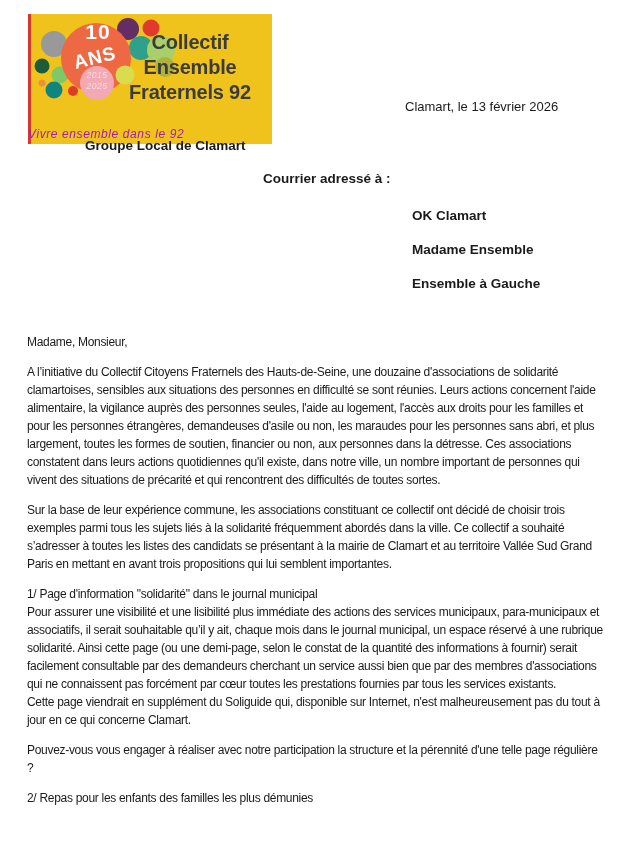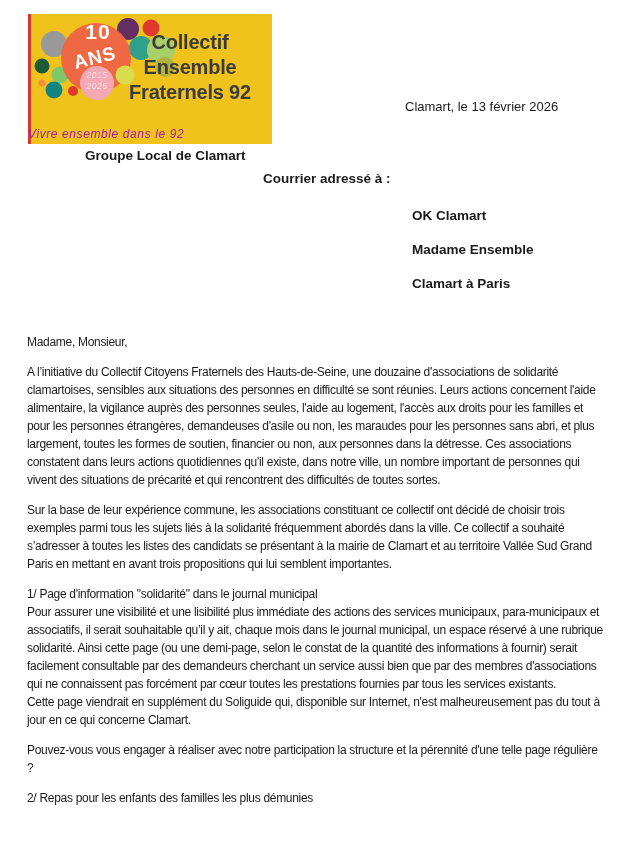--- a/index.html
+++ b/index.html
@@ -53,21 +53,21 @@
   }
   .logo-tagline {
     position: absolute; left: 0; bottom: 3px; width: 100%;
     text-align: left;
     font-size: 12px; font-style: italic; color: #a21caf;
     letter-spacing: 0.6px;
   }
 
   
   .date-line { position: absolute; left: 405px; top: 99px; font-size: 13px; }
-  .group-line { position: absolute; left: 85px; top: 148px; font-size: 13.5px; font-weight: bold; }
+  .group-line { position: absolute; left: 85px; top: 138px; font-size: 13.5px; font-weight: bold; }
   .addressed-line { position: absolute; left: 263px; top: 171px; font-size: 13.5px; font-weight: bold; }
   .recipients { position: absolute; left: 388px; top: 206px; margin-left: 24px; }
   .recipient { font-size: 13.5px; font-weight: bold; line-height: 19px; margin-bottom: 15px; }
 
   
   .body-text {
     position: absolute; left: 27px; top: 333px; width: 576px;
     font-size: 12px; line-height: 18px; letter-spacing: -0.3px;
   }
   .body-text .para { margin-bottom: 12px; }
@@ -110,21 +110,21 @@
     <div class="logo-tagline">Vivre ensemble dans le 92</div>
   </div>
 
   <div class="date-line">Clamart, le 13 février 2026</div>
   <div class="group-line">Groupe Local de Clamart</div>
   <div class="addressed-line">Courrier adressé à :</div>
 
   <div class="recipients">
     <div class="recipient">OK Clamart</div>
     <div class="recipient">Madame Ensemble</div>
-    <div class="recipient">Clamart à Paris</div>
+    <div class="recipient">Ensemble à Gauche</div>
   </div>
 
   <div class="body-text">
     <div class="para">Madame, Monsieur,</div>
     <div class="para">A l’initiative du Collectif Citoyens Fraternels des Hauts-de-Seine, une douzaine d'associations de solidarité clamartoises, sensibles aux situations des personnes en difficulté se sont réunies. Leurs actions concernent l'aide alimentaire, la vigilance auprès des personnes seules, l'aide au logement, l'accès aux droits pour les familles et pour les personnes étrangères, demandeuses d'asile ou non, les maraudes pour les personnes sans abri, et plus largement, toutes les formes de soutien, financier ou non, aux personnes dans la détresse. Ces associations constatent dans leurs actions quotidiennes qu'il existe, dans notre ville, un nombre important de personnes qui vivent des situations de précarité et qui rencontrent des difficultés de toutes sortes.</div>
     <div class="para">Sur la base de leur expérience commune, les associations constituant ce collectif ont décidé de choisir trois exemples parmi tous les sujets liés à la solidarité fréquemment abordés dans la ville. Ce collectif a souhaité s’adresser à toutes les listes des candidats se présentant à la mairie de Clamart et au territoire Vallée Sud Grand Paris en mettant en avant trois propositions qui lui semblent importantes.</div>
     <div class="para">
       <div>1/ Page d'information "solidarité" dans le journal municipal</div>
       <div>Pour assurer une visibilité et une lisibilité plus immédiate des actions des services municipaux, para-municipaux et associatifs, il serait souhaitable qu’il y ait, chaque mois dans le journal municipal, un espace réservé à une rubrique solidarité. Ainsi cette page (ou une demi-page, selon le constat de la quantité des informations à fournir) serait facilement consultable par des demandeurs cherchant un service aussi bien que par des membres d'associations qui ne connaissent pas forcément par cœur toutes les prestations fournies par tous les services existants.</div>
       <div>Cette page viendrait en supplément du Soliguide qui, disponible sur Internet, n'est malheureusement pas du tout à jour en ce qui concerne Clamart.</div>

